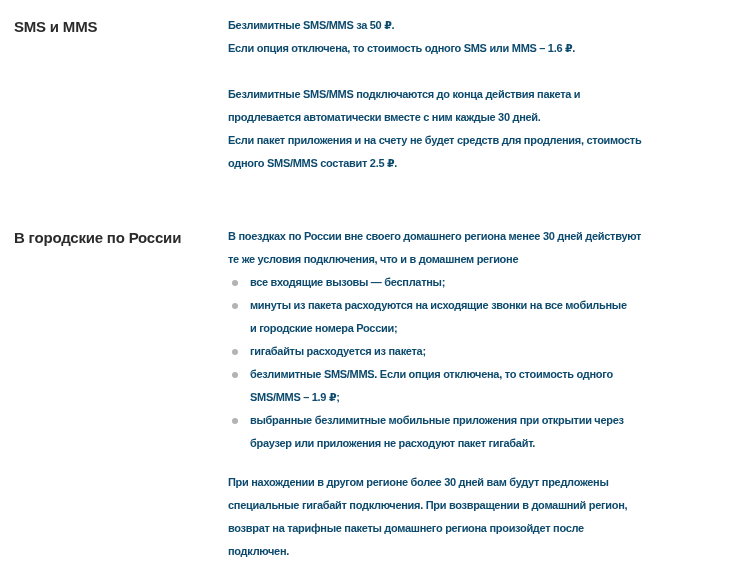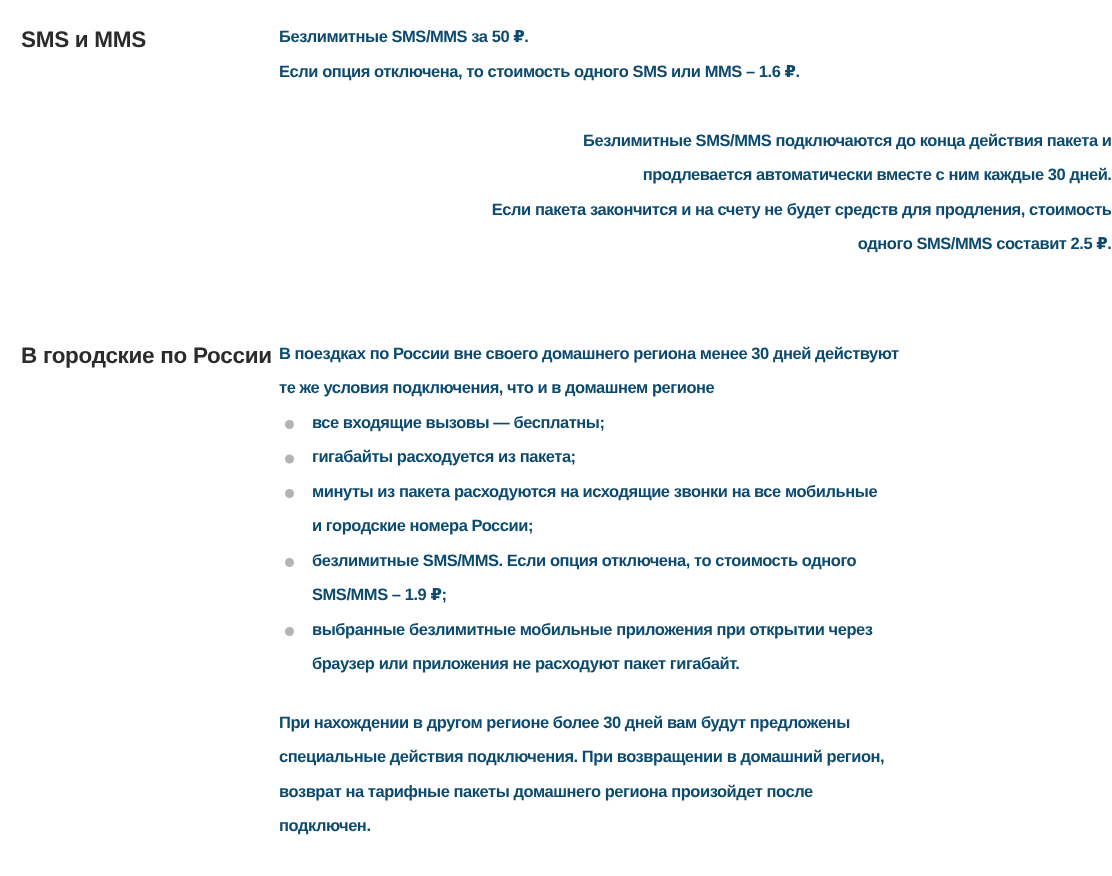--- a/index.html
+++ b/index.html
@@ -9,38 +9,39 @@
     height: 584px;
     overflow: hidden;
     font-family: "Liberation Sans", "DejaVu Sans", sans-serif;
     padding: 14px 0 0 14px;
     position: relative;
   }
   .section {
     display: grid;
     grid-template-columns: 172px 1fr;
     align-items: start;
+    gap: 42px;
   }
   .section + .section { margin-top: 50px; }
   .label {
     font-size: 15px;
     font-weight: bold;
     color: #2b2b2b;
     line-height: 23px;
     letter-spacing: -0.2px;
     padding-top: 1px;
   }
   .content {
     font-size: 11px;
     color: #0c4a6e;
     line-height: 23px;
     letter-spacing: -0.3px;
     font-weight: bold;
   }
-  .block + .block { margin-top: 23px; text-align: right; }
+  .block + .block { margin-top: 23px; }
   .outro { margin-top: 16px; }
   .line { white-space: nowrap; }
   .bullet-item {
     position: relative;
     padding-left: 22px;
   }
   .dot {
     position: absolute;
     left: 4px;
     top: 9px;
@@ -58,21 +59,21 @@
   <div class="section">
     <div class="label">SMS и MMS</div>
     <div class="content">
       <div class="block">
         <div class="line">Безлимитные SMS/MMS за 50 ₽.</div>
         <div class="line">Если опция отключена, то стоимость одного SMS или MMS – 1.6 ₽.</div>
       </div>
       <div class="block">
         <div class="line">Безлимитные SMS/MMS подключаются до конца действия пакета и</div>
         <div class="line">продлевается автоматически вместе с ним каждые 30 дней.</div>
-        <div class="line">Если пакета закончится и на счету не будет средств для продления, стоимость</div>
+        <div class="line">Если пакет приложения и на счету не будет средств для продления, стоимость</div>
         <div class="line">одного SMS/MMS составит 2.5 ₽.</div>
       </div>
     </div>
   </div>
 
   <div class="section">
     <div class="label">В городские по России</div>
     <div class="content">
 
       <div class="block">
@@ -80,42 +81,42 @@
         <div class="line">те же условия подключения, что и в домашнем регионе</div>
       </div>
 
       <div>
         <div class="bullet-item">
           <span class="dot"></span>
           <div class="line">все входящие вызовы — бесплатны;</div>
         </div>
         <div class="bullet-item">
           <span class="dot"></span>
-          <div class="line">гигабайты расходуется из пакета;</div>
+          <div class="line">минуты из пакета расходуются на исходящие звонки на все мобильные</div>
+          <div class="line">и городские номера России;</div>
         </div>
         <div class="bullet-item">
           <span class="dot"></span>
-          <div class="line">минуты из пакета расходуются на исходящие звонки на все мобильные</div>
-          <div class="line">и городские номера России;</div>
+          <div class="line">гигабайты расходуется из пакета;</div>
         </div>
         <div class="bullet-item">
           <span class="dot"></span>
           <div class="line">безлимитные SMS/MMS. Если опция отключена, то стоимость одного</div>
           <div class="line">SMS/MMS – 1.9 ₽;</div>
         </div>
         <div class="bullet-item">
           <span class="dot"></span>
           <div class="line">выбранные безлимитные мобильные приложения при открытии через</div>
           <div class="line">браузер или приложения не расходуют пакет гигабайт.</div>
         </div>
       </div>
 
       <div class="block outro">
         <div class="line">При нахождении в другом регионе более 30 дней вам будут предложены</div>
-        <div class="line">специальные действия подключения. При возвращении в домашний регион,</div>
+        <div class="line">специальные гигабайт подключения. При возвращении в домашний регион,</div>
         <div class="line">возврат на тарифные пакеты домашнего региона произойдет после</div>
         <div class="line">подключен.</div>
       </div>
 
     </div>
   </div>
 
 </div>
 
 </body></html>

